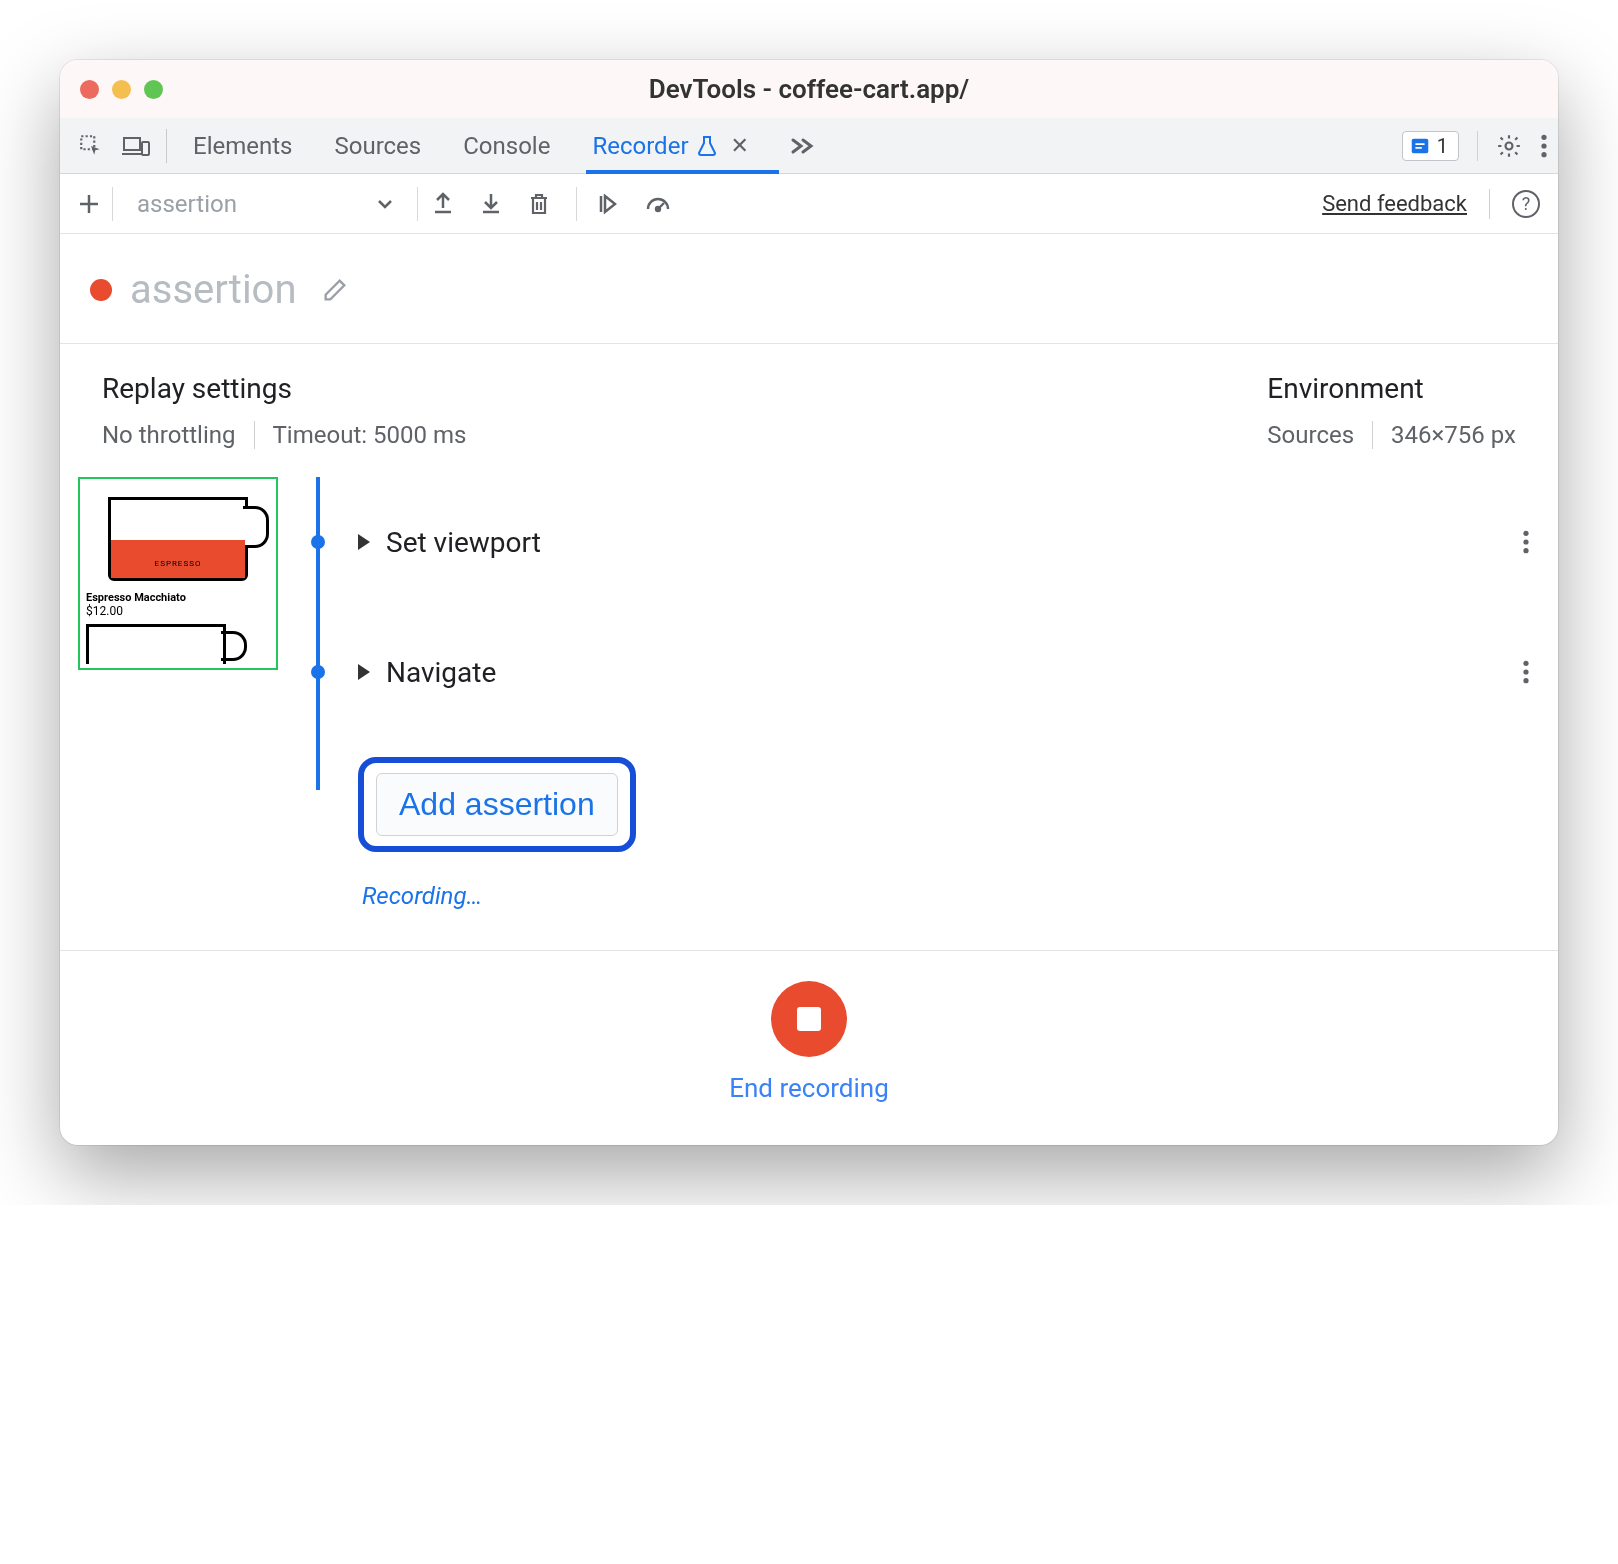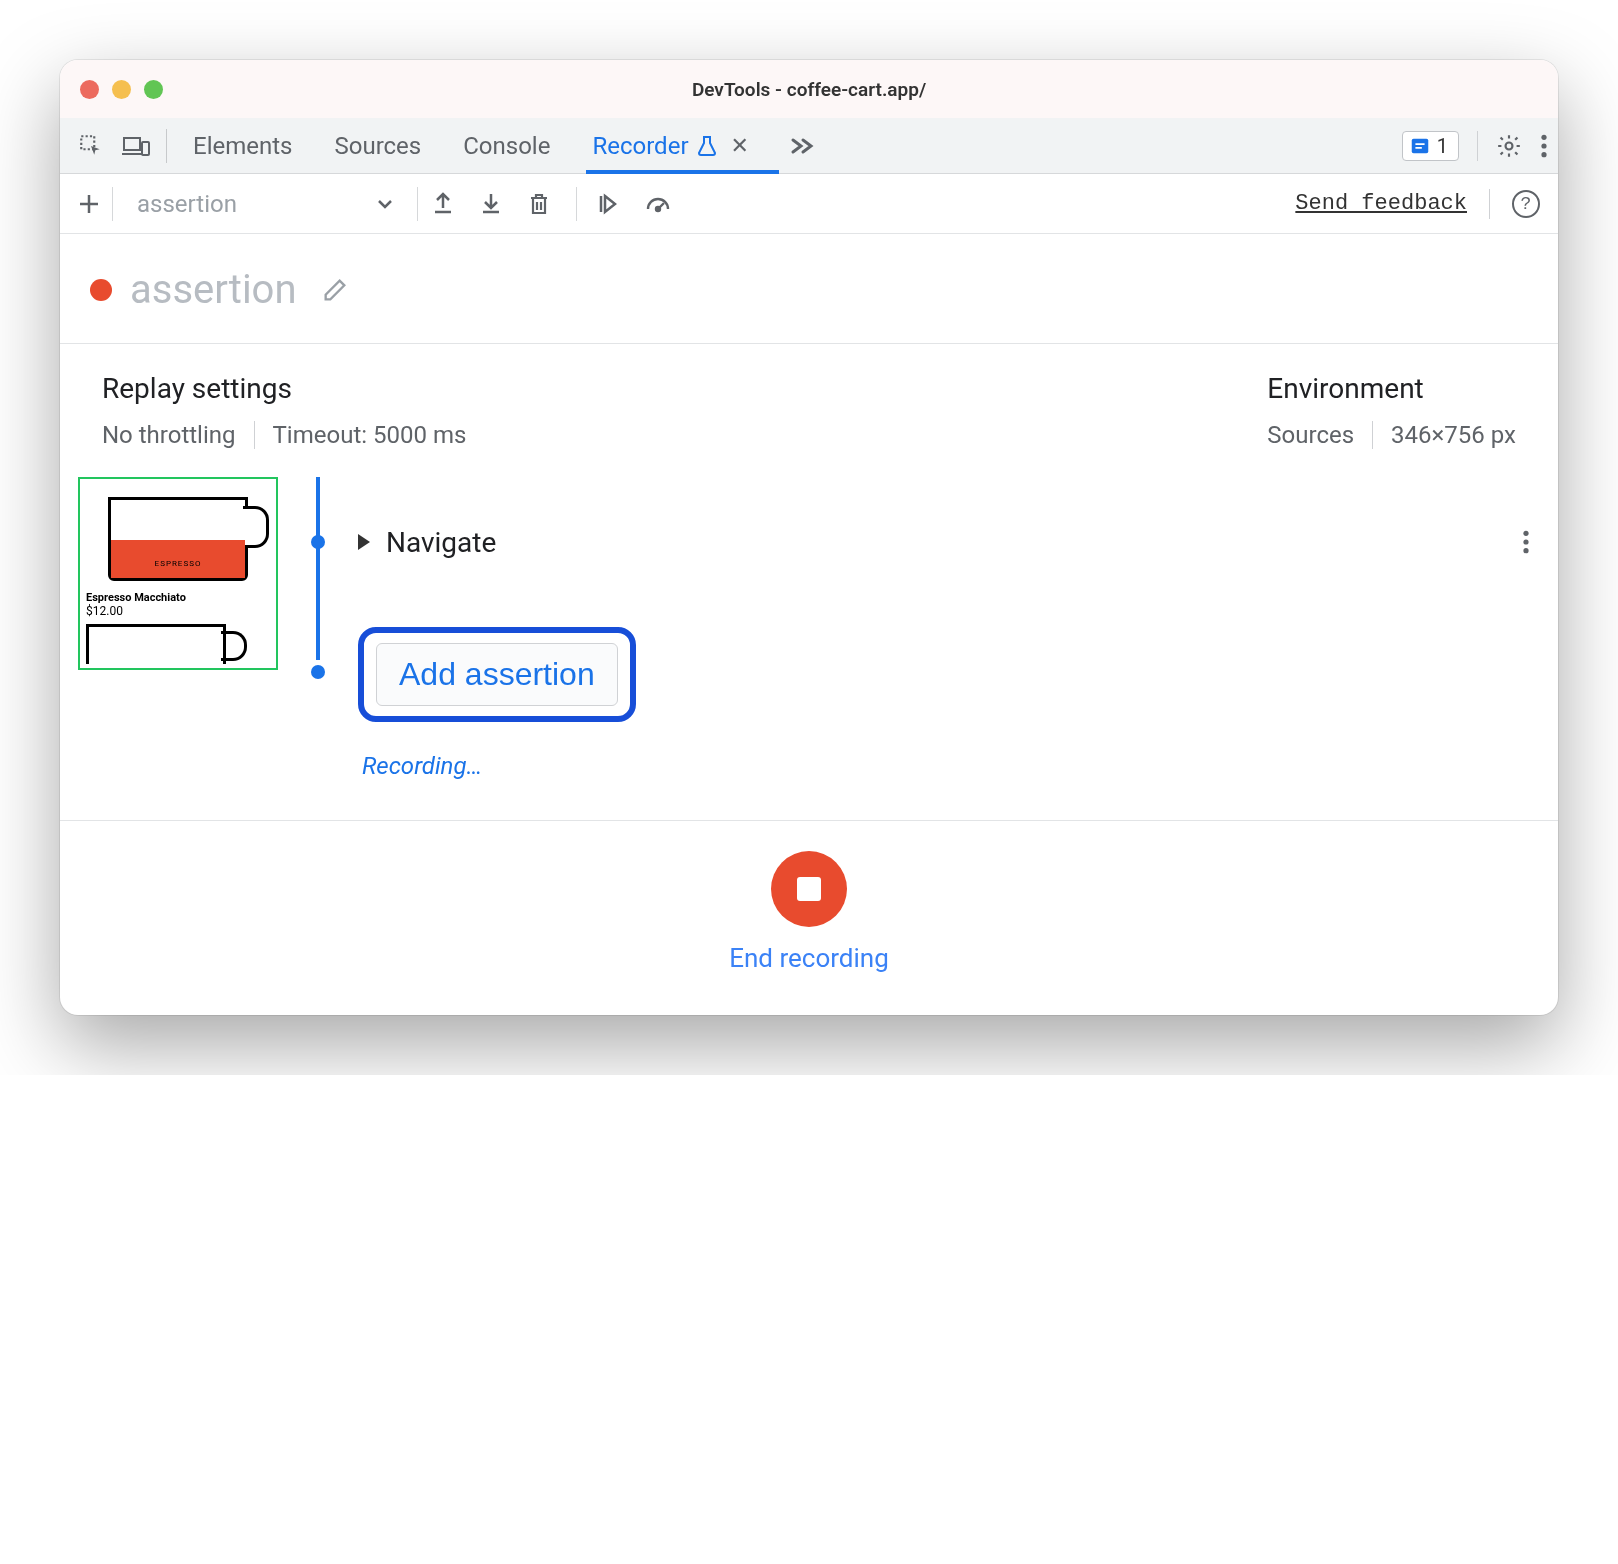--- a/index.html
+++ b/index.html
@@ -27,21 +27,21 @@
     padding: 0 20px;
     position: relative;
   }
   .traffic-lights { display: flex; gap: 13px; }
   .tl { width: 19px; height: 19px; border-radius: 50%; }
   .tl.red { background: #ec6a5e; }
   .tl.yellow { background: #f5bf4f; }
   .tl.green { background: #61c554; }
   .titlebar-title {
     position: absolute; left: 0; right: 0; text-align: center;
-    font-size: 19px; font-weight: 600; color: #333; pointer-events: none;
+    font-size: 26px; font-weight: 600; color: #333; pointer-events: none;
   }
   
   .tabstrip {
     display: flex; align-items: center;
     background: #f1f3f4;
     border-bottom: 1px solid #d6d8da;
     height: 56px;
     padding: 0 10px 0 18px;
     gap: 10px;
     text-align: right;
@@ -62,21 +62,21 @@
   .subtoolbar {
     height: 60px; display: flex; align-items: center;
     border-bottom: 1px solid #e2e4e6;
     padding: 0 18px; gap: 14px; background: #fff;
   }
   .plus-btn { color: #5f6368; font-size: 28px; cursor: pointer; padding-right: 12px; border-right: 1px solid #d6d8da; height: 34px; display: flex; align-items: center; }
   .recording-select { display:flex; align-items:center; gap: 140px; font-size: 24px; color: #9aa0a6; padding: 0 10px;}
   .recording-select .chev { color: #5f6368; }
   .toolbar-icons { display: flex; align-items: center; gap: 26px; color: #5f6368; padding-left: 14px; border-left: 1px solid #d6d8da; height: 34px; }
   .toolbar-icons .grp { display: flex; align-items: center; gap: 26px; padding-left: 18px; border-left: 1px solid #d6d8da; height: 34px; }
-  .subtoolbar-right { margin-left: auto; display:flex; align-items:center; gap: 22px; font-family: Liberation Mono, monospace; }
+  .subtoolbar-right { margin-left: auto; display:flex; align-items:center; gap: 22px; }
   .send-feedback { font-size: 22px; color: #333; text-decoration: underline; cursor: pointer; }
   .help-circle { width: 28px; height:28px; border: 2px solid #5f6368; border-radius: 50%; display:flex; align-items:center; justify-content:center; font-size: 18px; color:#5f6368; cursor:pointer;}
   
   .rec-header { padding: 32px 30px 30px; border-bottom: 1px solid #e2e4e6; display: flex; align-items:center; gap: 18px;}
   .rec-dot { width: 22px; height: 22px; border-radius: 50%; background: #e84b2e; }
   .rec-title { font-size: 40px; color: #b7bcc2; }
   .pencil { color: #919499; margin-left: 6px; cursor: pointer; }
   
   .settings-row { display:flex; padding: 28px 42px 20px; gap: 60px; }
   .settings-left { flex: 1; }
@@ -300,30 +300,43 @@
     </div>
     <div class="timeline-col">
       <div class="timeline-line"></div>
       <div class="timeline-dot" style="top:65px"></div>
       <div class="timeline-dot" style="top:195px"></div>
     </div>
     <div class="steps-col">
       <div class="step-row">
         <div class="step-left">
           <span class="tri"></span>
-          <span>Navigate</span>
+          <span>Set viewport</span>
         </div>
         <span class="step-menu">
           <svg width="8" height="26" viewBox="0 0 6 24" fill="#5f6368">
               <circle cx="3" cy="4" r="2.4"></circle>
               <circle cx="3" cy="12" r="2.4"></circle>
               <circle cx="3" cy="20" r="2.4"></circle>
             </svg>
         </span>
       </div>
+      <div class="step-row">
+        <div class="step-left">
+          <span class="tri"></span>
+          <span>Navigate</span>
+        </div>
+        <span class="step-menu">
+          <svg width="8" height="26" viewBox="0 0 6 24" fill="#5f6368">
+              <circle cx="3" cy="4" r="2.4"></circle>
+              <circle cx="3" cy="12" r="2.4"></circle>
+              <circle cx="3" cy="20" r="2.4"></circle>
+            </svg>
+        </span>
+      </div>
       <div class="add-assert">
         <span class="assert-outline">
           <button class="assert-btn">Add assertion</button>
         </span>
       </div>
       <div class="recording-status">Recording…</div>
     </div>
   </div>
 
   <div class="footer">

